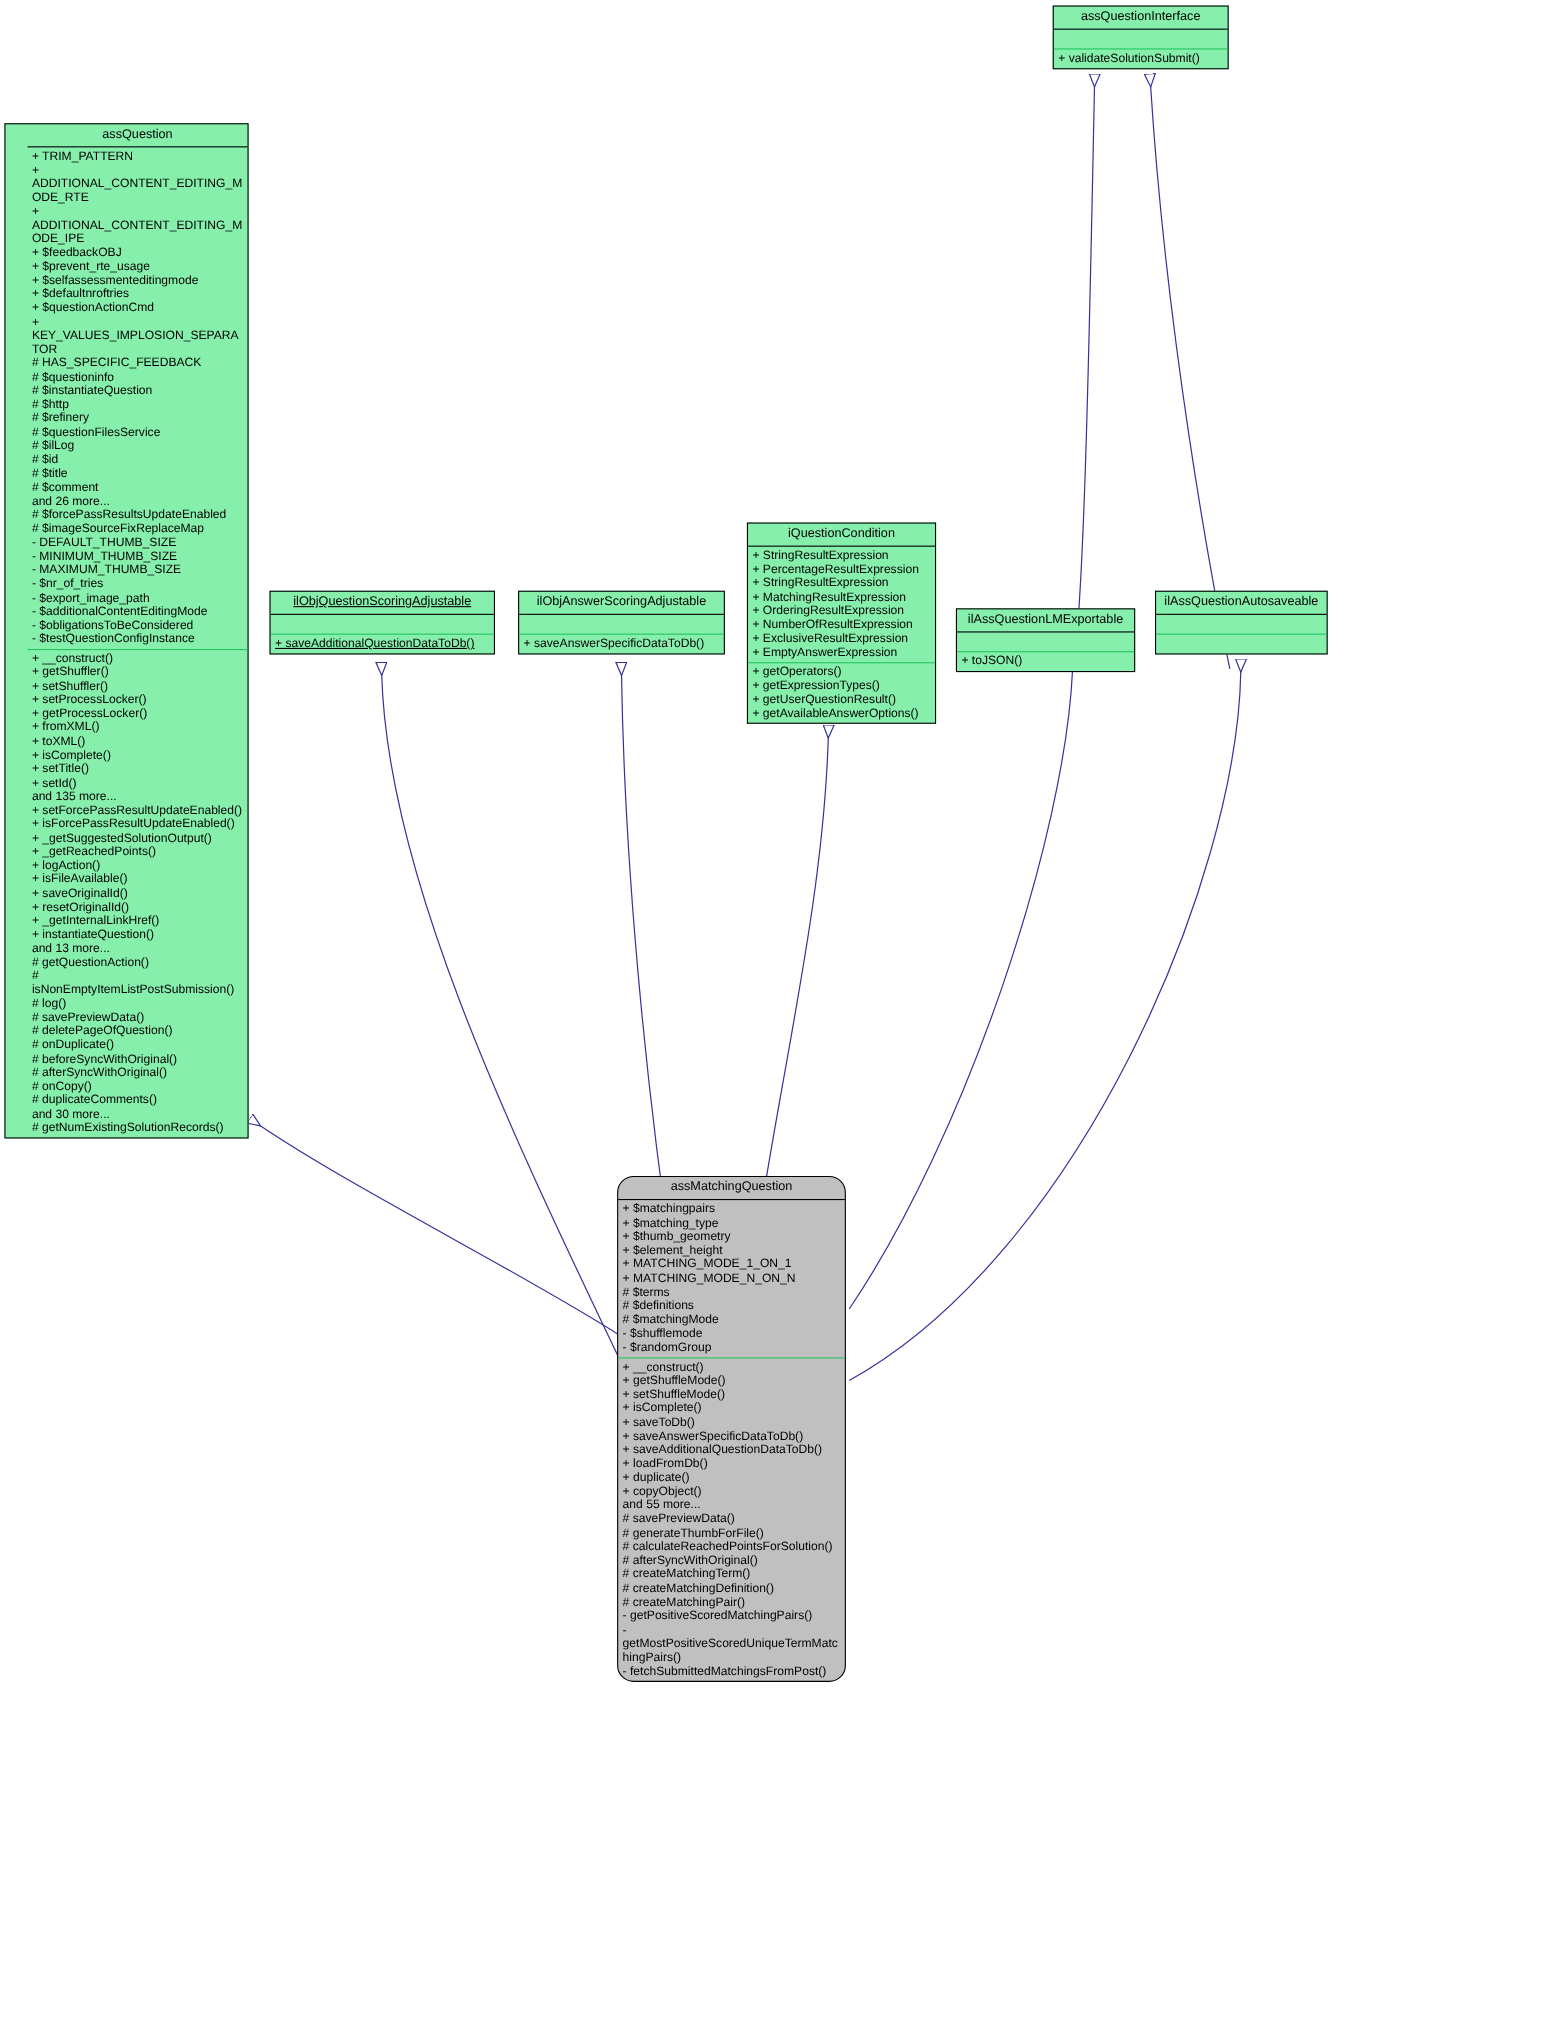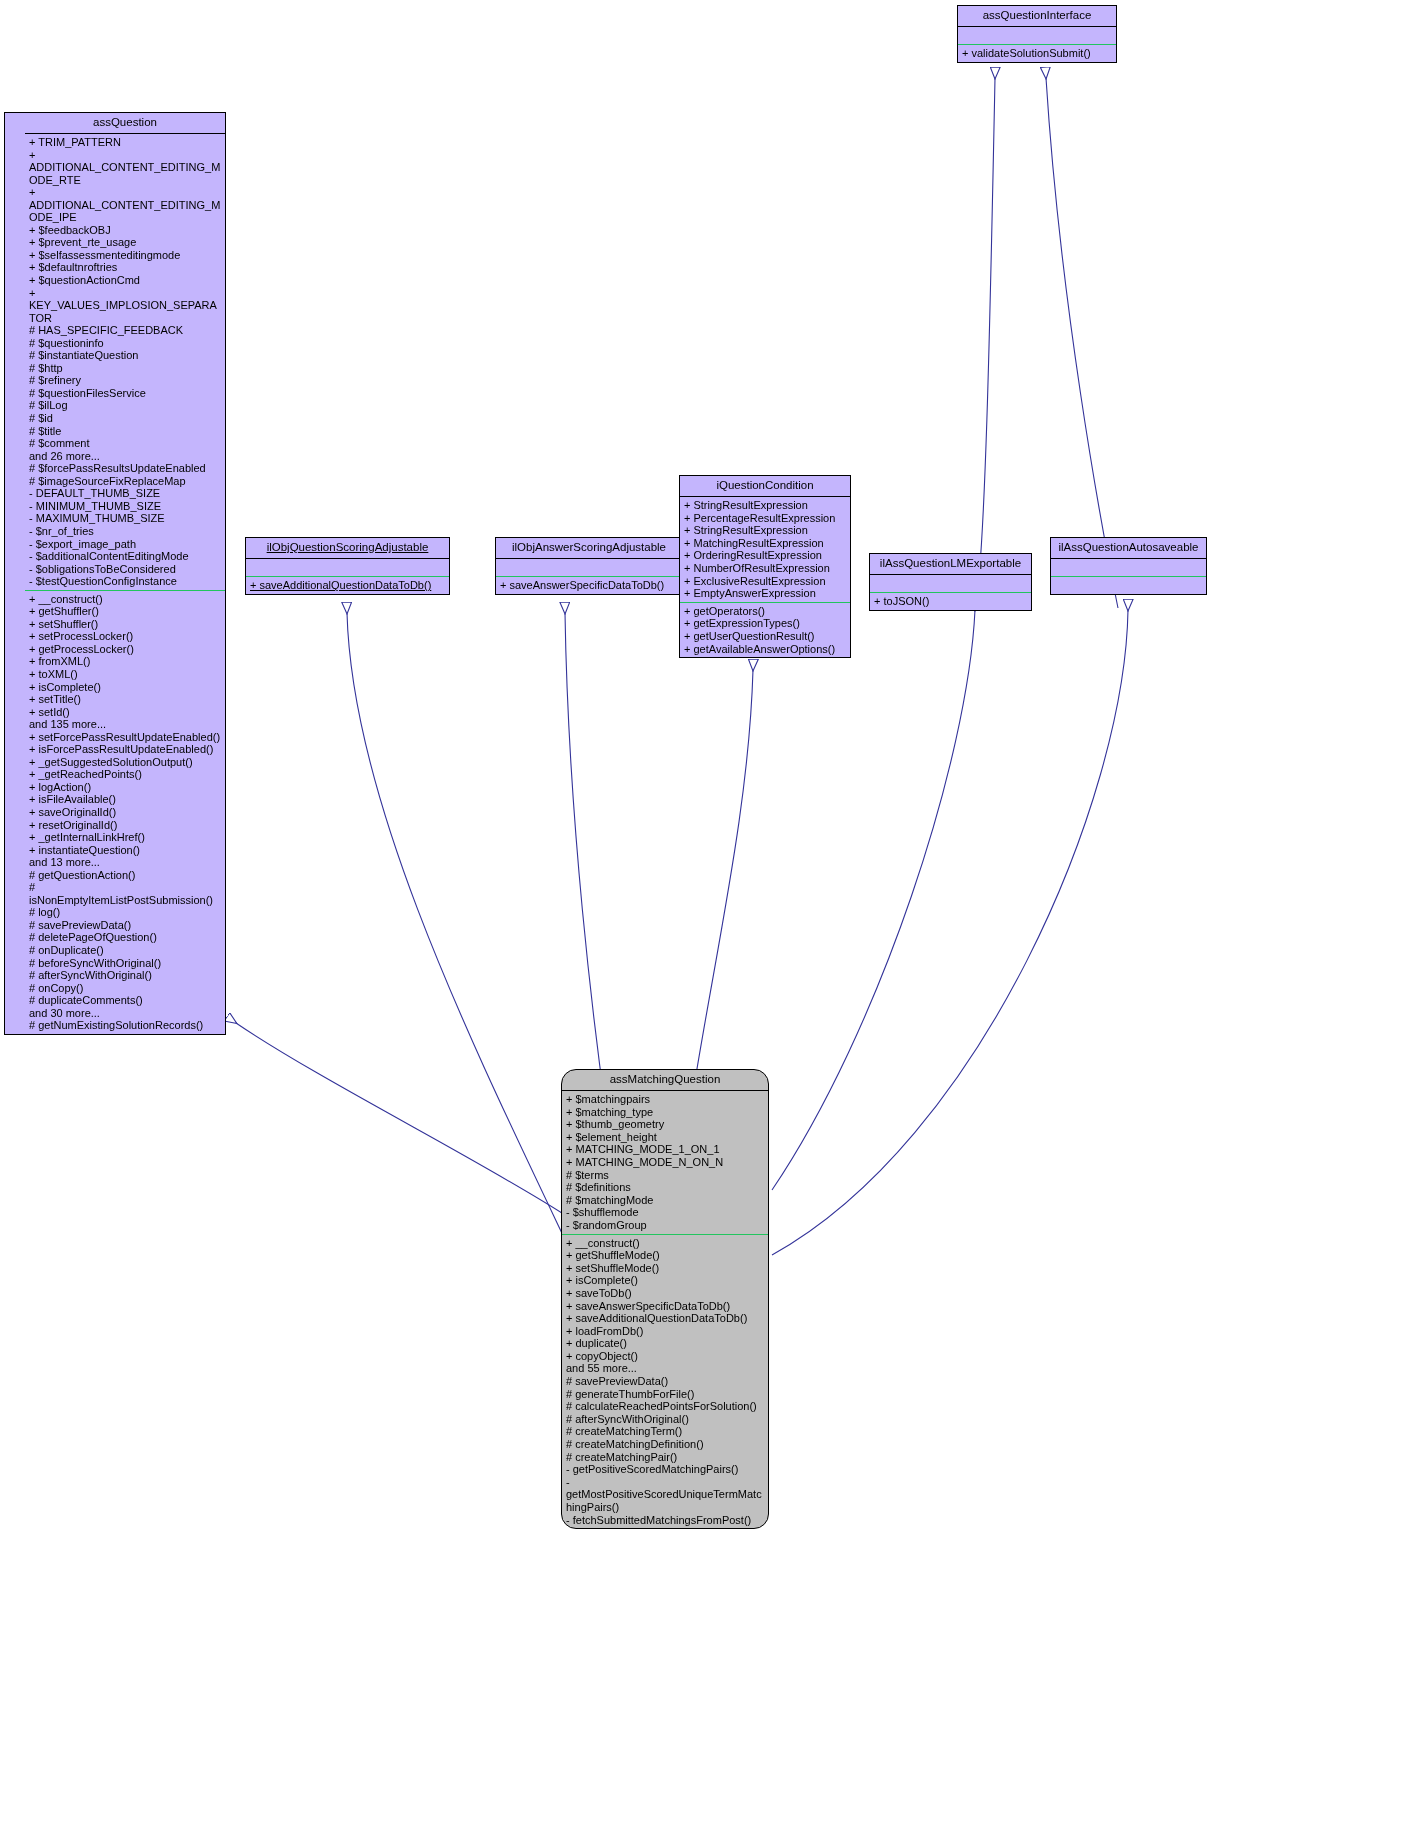--- a/index.html
+++ b/index.html
@@ -19,21 +19,21 @@
     position:absolute;
     left:0; top:0;
     width:1415px;
     height:1835px;
     pointer-events:none;
   }
   .uml-class{
     position:absolute;
     box-sizing:border-box;
     border:1px solid #000;
-    background:#c4b5fd;
+    background:#86efac;
     font-size:11px;
     line-height:12.5px;
   }
   .uml-class.highlight{
     background:#c0c0c0;
     border-radius:15px;
   }
   .uml-title{
     text-align:center;
     font-size:11.5px;
@@ -181,21 +181,21 @@
   </div>
 
   <div class="uml-class" id="cls-ilObjQuestionScoringAdjustable" style="left:245px; top:537px; width:205px;text-decoration:underline;">
     <div class="uml-title">ilObjQuestionScoringAdjustable</div>
     <div class="uml-section empty"></div>
     <div class="uml-section">
       <div class="uml-row">+ saveAdditionalQuestionDataToDb()</div>
     </div>
   </div>
 
-  <div class="uml-class" id="cls-ilObjAnswerScoringAdjustable" style="left:495px; top:537px; width:188px;">
+  <div class="uml-class" id="cls-ilObjAnswerScoringAdjustable" style="left:471px; top:537px; width:188px;">
     <div class="uml-title">ilObjAnswerScoringAdjustable</div>
     <div class="uml-section empty"></div>
     <div class="uml-section">
       <div class="uml-row">+ saveAnswerSpecificDataToDb()</div>
     </div>
   </div>
 
   <div class="uml-class" id="cls-iQuestionCondition" style="left:679px; top:475px; width:172px;">
     <div class="uml-title">iQuestionCondition</div>
     <div class="uml-section">

